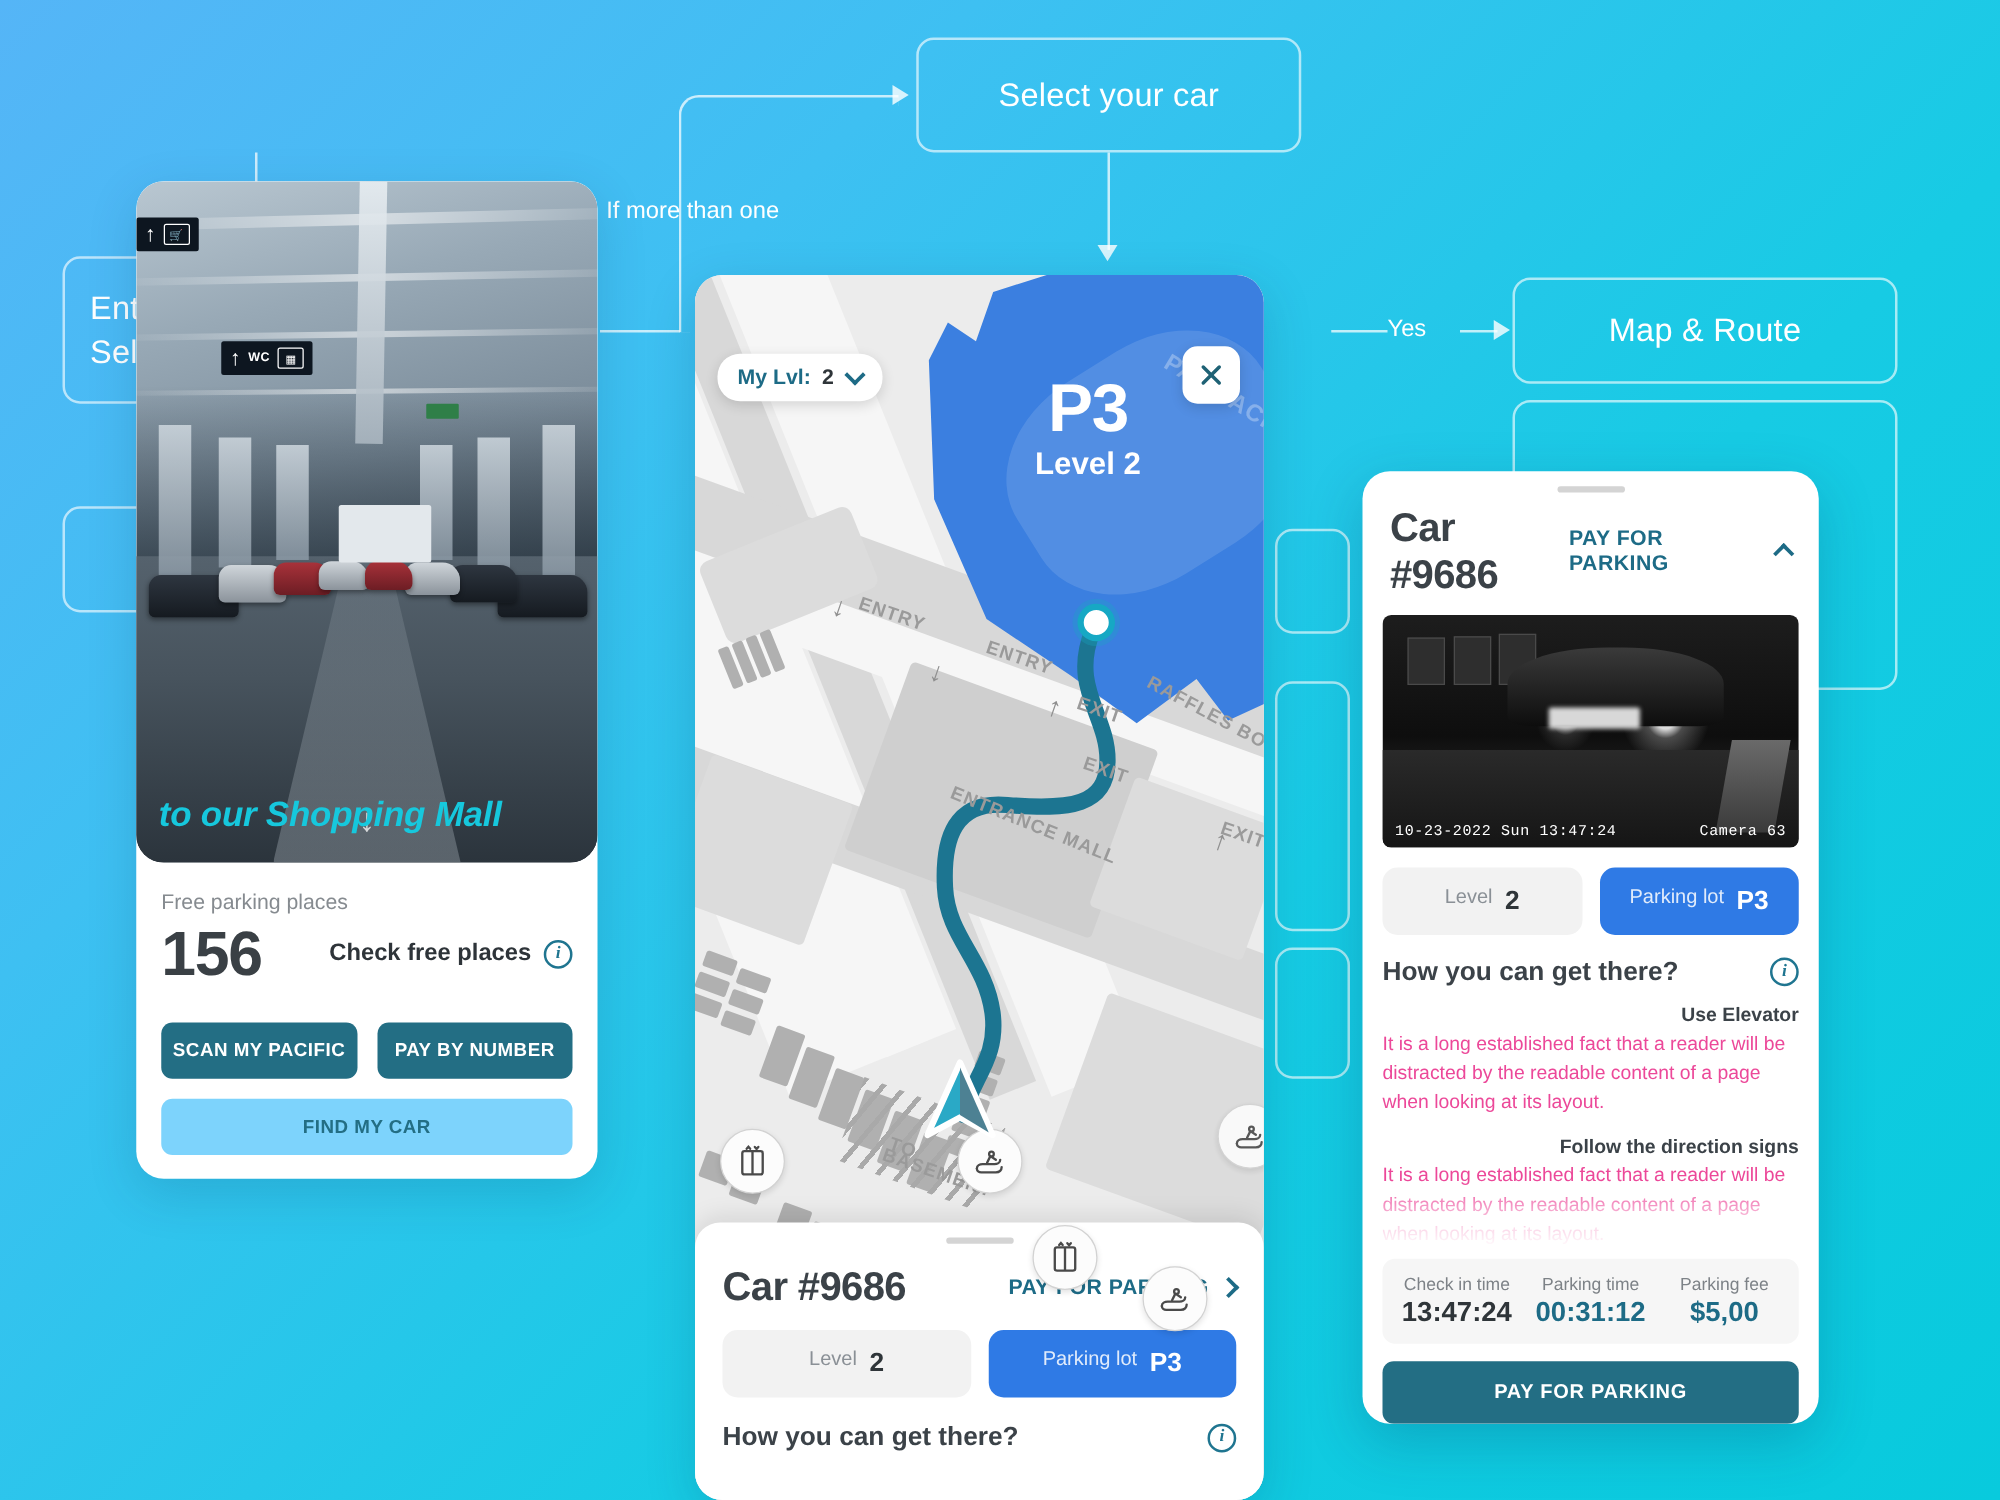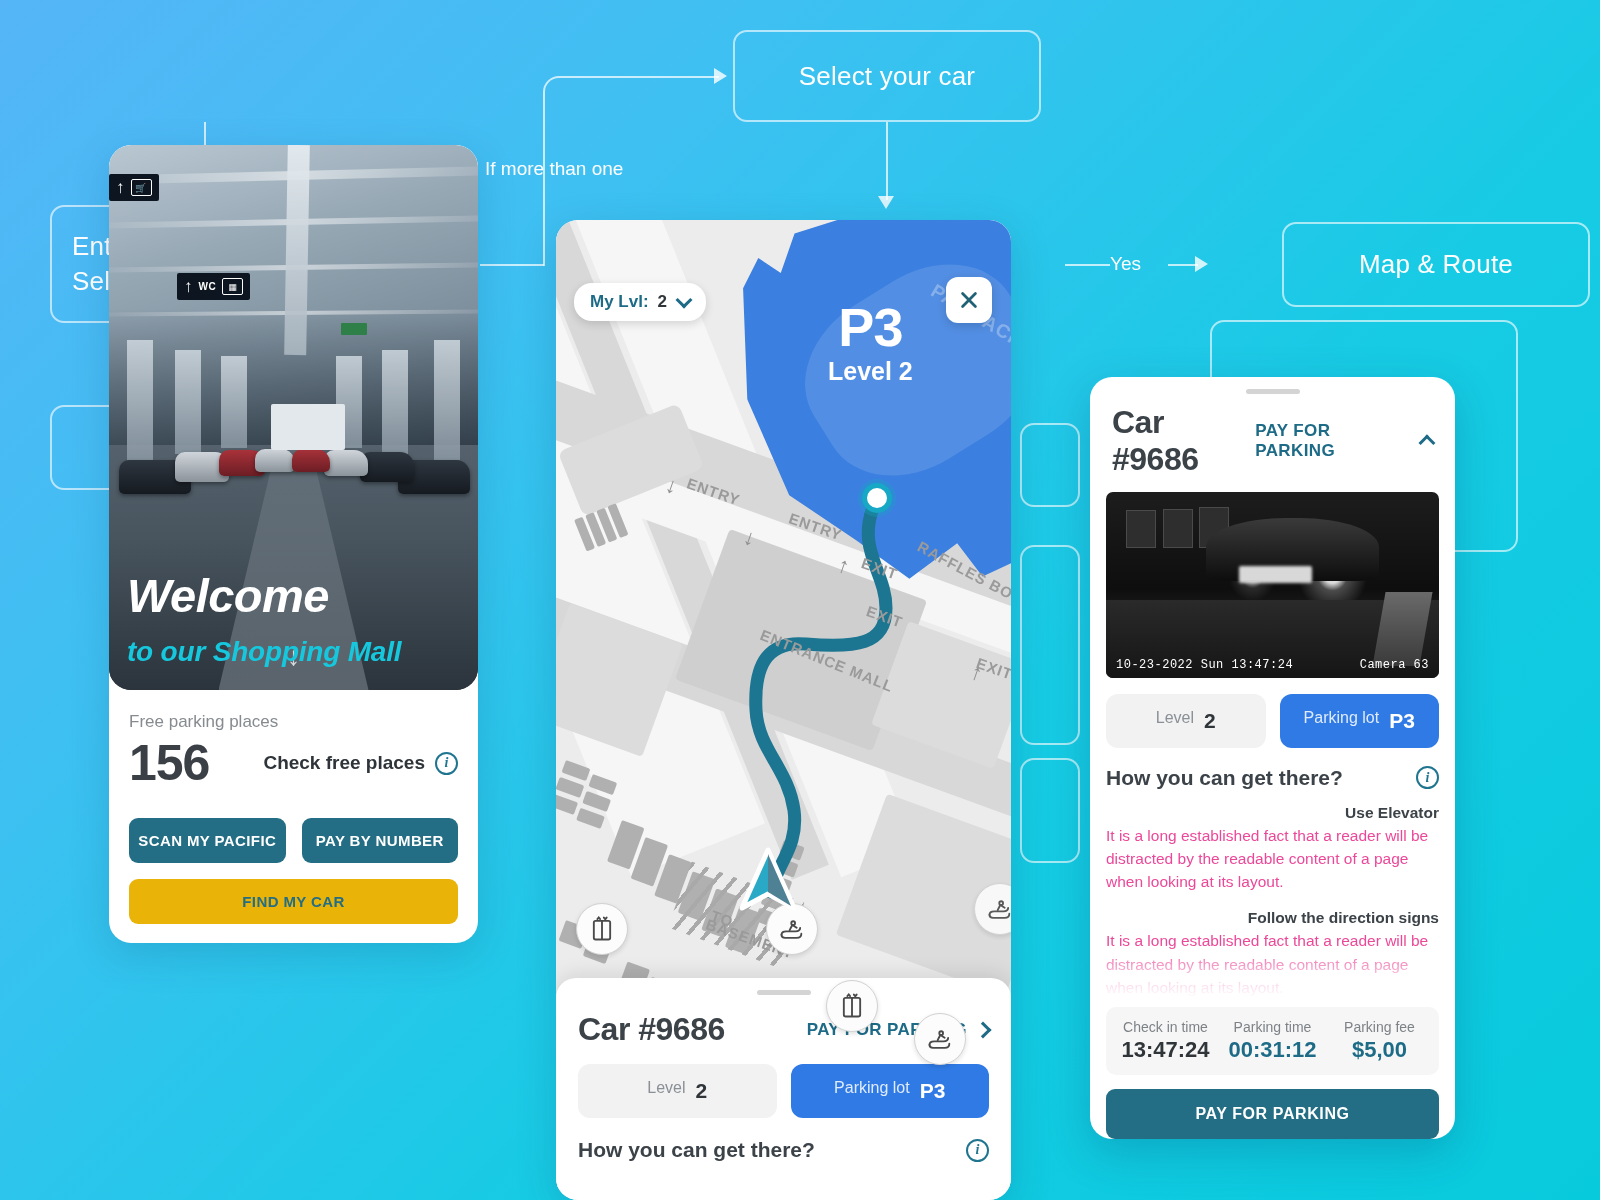--- a/index.html
+++ b/index.html
@@ -149,21 +149,21 @@
     font-size: 14px; font-style: italic; font-weight: 700;
     font-family: "Liberation Serif", serif;
   }
   .btn-row { display: flex; gap: 16px; margin-top: 26px; }
   .btn {
     flex: 1; text-align: center; border-radius: 9px;
     padding: 14px 6px; font-size: 15px; font-weight: 700; letter-spacing: .4px;
     cursor: pointer; user-select: none;
   }
   .btn-primary { background: #236e84; color: #fff; }
-  .btn-ghost { background: #eab308; color: #236e84; }
+  .btn-ghost { background: #7dd3fc; color: #236e84; }
   .btn-wide { margin-top: 16px; width: 100%; }
 
   
   #phone-map {
     position: absolute; left: 556px; top: 220px;
     width: 455px; height: 980px;
     background: #f2f2f2;
     border-radius: 22px;
     z-index: 6;
     box-shadow: 0 12px 40px rgba(0,50,90,.18);
@@ -336,21 +336,21 @@
   </div>
 
   <div class="flow-box" style="left:50px; top:405px; width:310px; height:85px;">
     <span></span>
   </div>
 
   <div class="flow-box" style="left:733px; top:30px; width:308px; height:92px;">
     <span>Select your car</span>
   </div>
 
-  <div class="flow-box" style="left:1282px; top:222px; width:308px; height:85px;">
+  <div class="flow-box" style="left:1210px; top:222px; width:308px; height:85px;">
     <span>Map &amp; Route</span>
   </div>
 
   <div class="flow-box" style="left:1210px; top:320px; width:308px; height:232px;"></div>
 
   <div class="flow-box" style="left:1020px; top:423px; width:60px; height:84px;"></div>
 
   <div class="flow-box" style="left:1020px; top:545px; width:60px; height:200px;"></div>
 
   <div class="flow-box" style="left:1020px; top:758px; width:60px; height:105px;"></div>
@@ -402,21 +402,20 @@
       </div>
       <div class="sign" style="left:68px; top:128px;">
         <span class="up-arrow">↑</span>
         <span class="wc">WC</span>
         <span class="box-ic">▦</span>
       </div>
       <div class="exit-sign" style="left:232px; top:178px;"></div>
       <div style="position:absolute; left:50%; bottom:18px; transform:translateX(-50%); color:rgba(255,255,255,.75); font-size:26px;">↓</div>
     </div>
     <div class="hero-text">
-      <div class="welcome-line">Welcome</div>
       <div class="mall-line">to our Shopping Mall</div>
     </div>
   </div>
 
   <div class="card-body">
     <div class="free-label">Free parking places</div>
     <div class="count-row">
       <div class="count-num">156</div>
       <div class="check-free">
         <span>Check free places</span>

